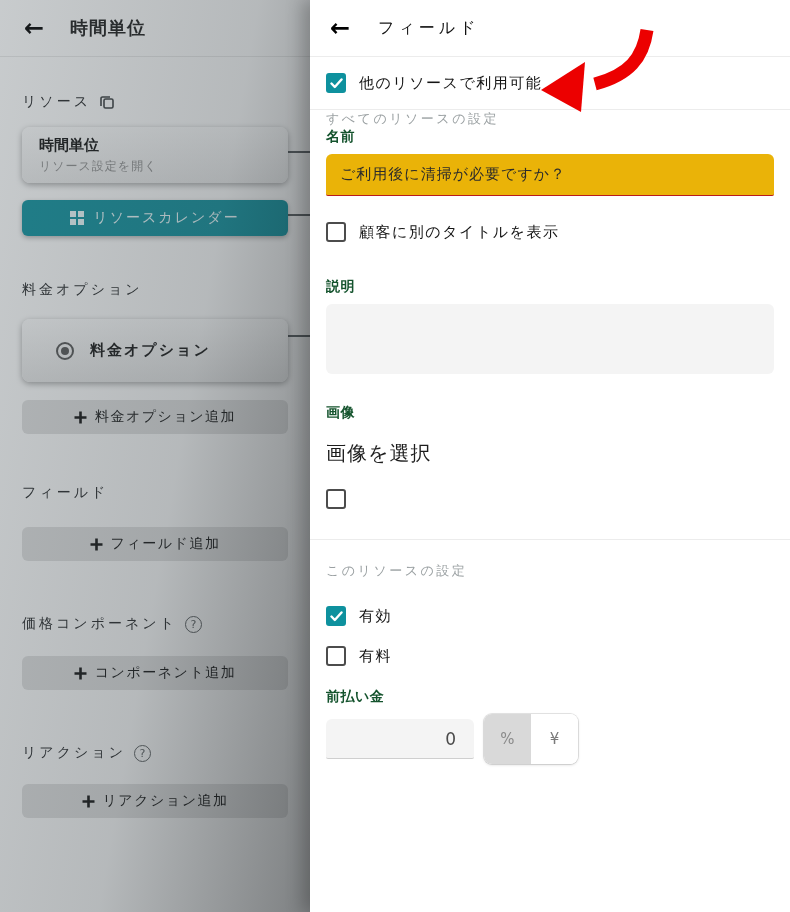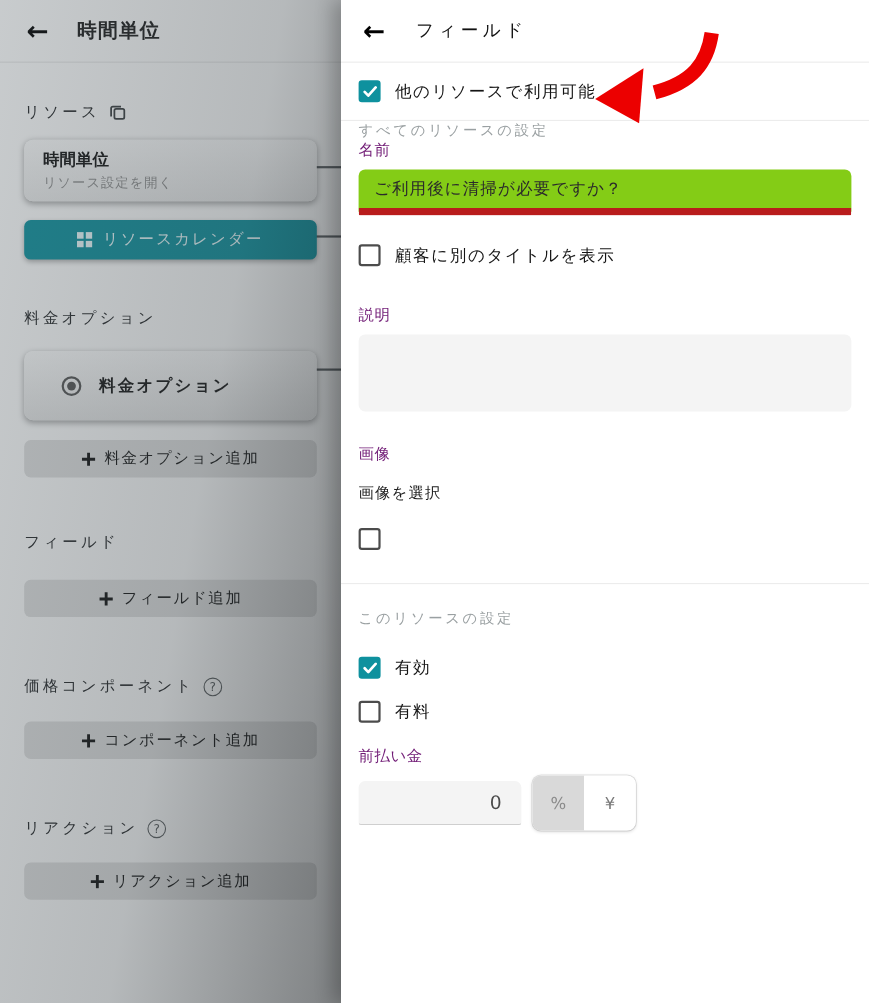--- a/index.html
+++ b/index.html
@@ -138,35 +138,35 @@
     width: 20px; height: 20px; border: 2px solid #4c4c4c; border-radius: 3px;
     background: #fff; flex-shrink: 0;
     display: flex; align-items: center; justify-content: center;
   }
   .cb-box.checked { background: #0e919e; border-color: #0e919e; }
   .cb-box svg { display: block; }
   .cb-label { font-size: 15px; letter-spacing: 1.5px; color: #141414; display: flex; align-items: center; gap: 7px; }
 
   .section-label { font-size: 13px; letter-spacing: 2.5px; color: #9aa0a2; }
 
-  .field-label { font-size: 14px; font-weight: 400; color: #701a75; letter-spacing: 0.5px; }
+  .field-label { font-size: 14px; font-weight: 700; color: #14532d; letter-spacing: 0.5px; }
 
   .text-input {
     margin-top: 8px; width: 100%; height: 42px;
-    background: #84cc16; border: none; border-bottom: 7px solid #b91c1c;
+    background: #eab308; border: none; border-bottom: 1px solid #b91c1c;
     border-radius: 6px 6px 2px 2px;
     font-size: 15px; color: #2b2b2b; padding: 0 14px;
     letter-spacing: 1px; font-family: Liberation Mono, monospace;
   }
   .textarea-input {
     margin-top: 8px; width: 100%; height: 70px;
     background: #f4f4f4; border: none; border-radius: 6px;
     resize: none; font-family: inherit; font-size: 15px; padding: 10px 14px;
   }
-  .image-select { font-size: 14px; letter-spacing: 1px; color: #1d1d1d; cursor: pointer; display: inline-block; }
+  .image-select { font-size: 20px; letter-spacing: 1px; color: #1d1d1d; cursor: pointer; display: inline-block; }
 
   .help-filled {
     width: 17px; height: 17px; background: #3f4446; border-radius: 50%;
     display: inline-flex; align-items: center; justify-content: center;
     font-size: 11px; font-weight: bold; color: #fff; letter-spacing: 0;
   }
   .help-filled::after { content: "?"; }
 
   .prepay-row { display: flex; align-items: center; gap: 10px; margin-top: 8px; }
   .prepay-input {

